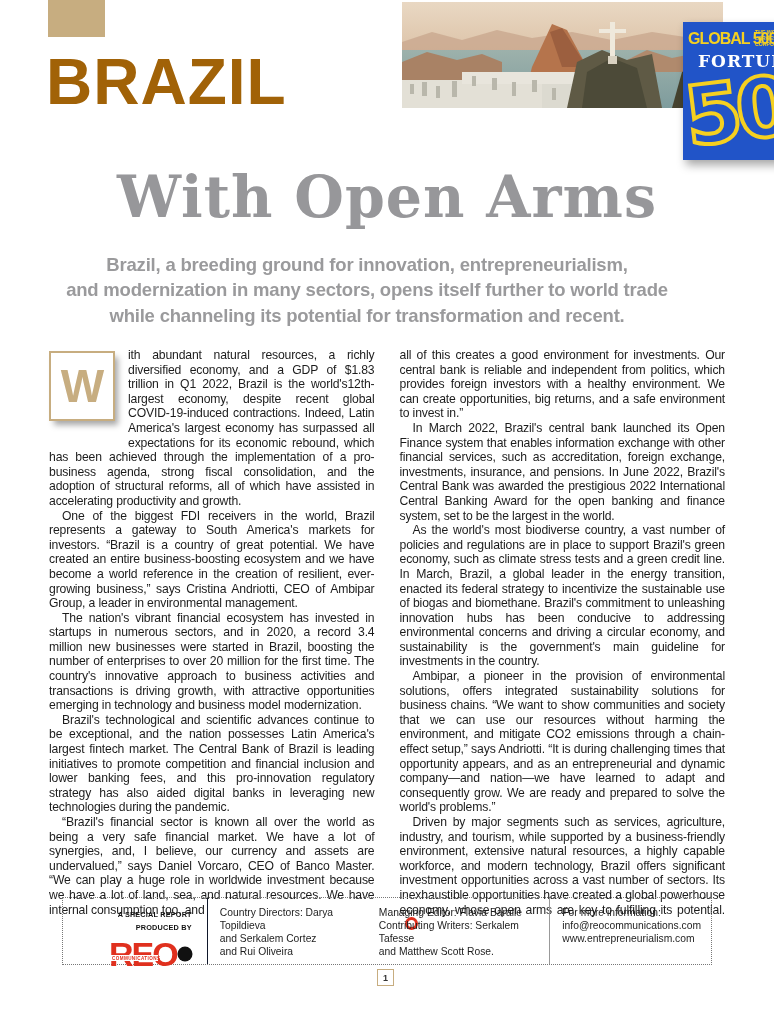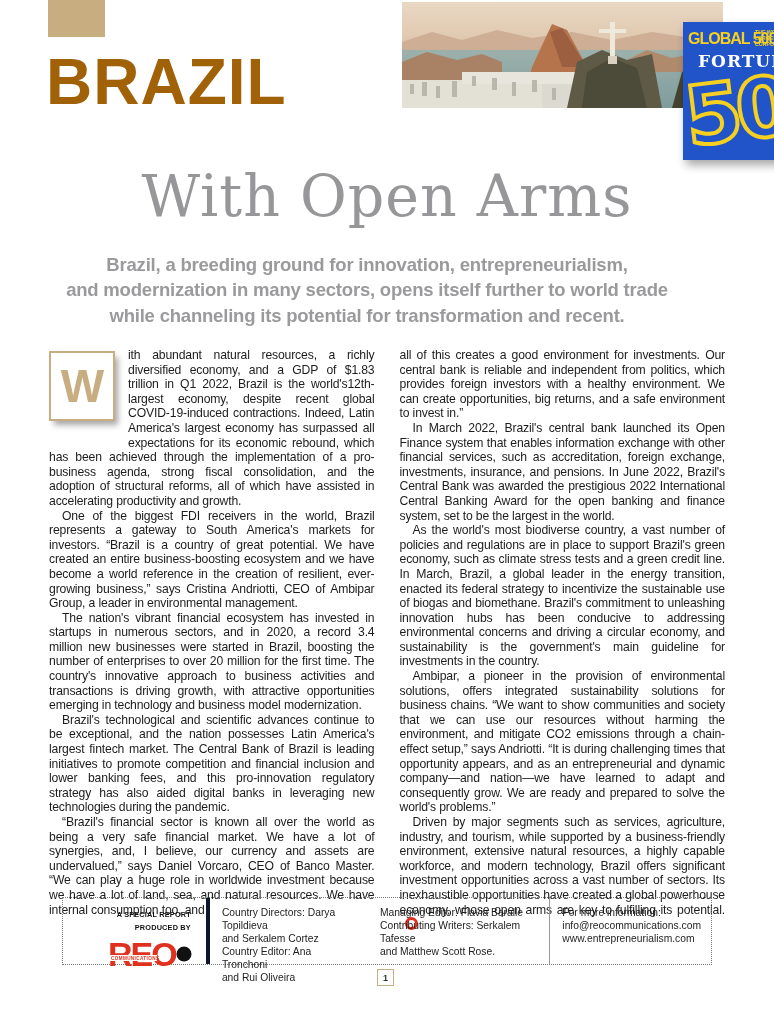--- a/index.html
+++ b/index.html
@@ -11,21 +11,21 @@
   .tan-square{position:absolute;left:48px;top:0;width:57px;height:37px;background:#c7ad80;}
   .kicker{
     position:absolute;left:46px;top:50px;width:360px;
     font-size:64px;font-weight:bold;letter-spacing:1px;color:#a16207;line-height:1;
   }
   .hero-photo{position:absolute;left:402px;top:2px;width:321px;height:106px;}
   .badge{position:absolute;left:683px;top:22px;width:101px;height:130px;filter:drop-shadow(3px 5px 5px rgba(0,0,0,0.35));}
   
   .title{
     position:absolute;left:0;top:163px;width:774px;text-align:center;
-    font-family:"DejaVu Serif","Liberation Serif",serif;font-weight:normal;
+    font-family:"DejaVu Serif","Liberation Serif",serif;font-weight:bold;
     font-size:57px;color:#97979a;letter-spacing:1px;
   }
   .subtitle{
     position:absolute;left:0;top:252px;width:734px;text-align:center;
     font-size:18.5px;font-weight:bold;color:#9a9a9c;line-height:1.37;letter-spacing:-0.2px;
   }
   
   .article{
     position:absolute;left:49px;top:348px;width:676px;display:flex;gap:25px;
     color:#1c1c1c;font-size:12.2px;line-height:14.6px;letter-spacing:-0.15px;
@@ -46,21 +46,21 @@
     display:inline-block;width:7px;height:7px;border:3px solid #e0301e;border-radius:50%;
     margin-left:5px;vertical-align:-1px;
   }
   
   .footer{
     position:absolute;left:62px;top:897px;width:650px;height:68px;
     border:1px dotted #777;display:flex;align-items:stretch;box-sizing:border-box;
   }
   .f-col{padding:8px 10px 6px 12px;font-size:10.3px;line-height:13px;color:#1d1d1d;}
   .f-col1{width:145px;text-align:right;padding-right:6px;}
-  .f-col2{width:158px;border-left:4px solid #0f172a;}
+  .f-col2{width:158px;border-left:1px solid #0f172a;}
   .f-col3{width:185px;}
   .f-col4{border-left:1px solid #999;}
   .produced-by{font-size:7.3px;font-weight:bold;letter-spacing:0.2px;color:#111;margin:2px 9px 3px;}
   .page-num{
     position:absolute;left:377px;top:969px;width:15px;height:15px;
     border:1px solid #c7ad80;display:flex;align-items:center;justify-content:center;
     font-size:9px;font-weight:bold;color:#333;
   }
 </style>
 </head>
@@ -163,21 +163,20 @@
       <svg width="92" height="34" viewBox="0 0 92 34" style="display:inline-block">
         <text x="0" y="29" font-family="Liberation Sans,sans-serif" font-size="34" font-weight="bold" fill="#e0301e" letter-spacing="-2">REO</text>
         <circle cx="76" cy="17" r="7.5" fill="#111111"></circle>
         <rect x="1" y="18" width="48" height="6" fill="#ffffff"></rect>
         <text x="3" y="23" font-family="Liberation Sans,sans-serif" font-size="4.6" font-weight="bold" fill="#e0301e" letter-spacing="0.4">COMMUNICATIONS</text>
       </svg>
     </div>
     <div class="f-col f-col2">
       <div>Country Directors: Darya Topildieva</div>
       <div>and Serkalem Cortez</div>
-      <div>Country Editor: Ana Tronchoni</div>
       <div>and Rui Oliveira</div>
     </div>
     <div class="f-col f-col3">
       <div>Managing Editor: Flavia Baralle</div>
       <div>Contributing Writers: Serkalem Tafesse</div>
       <div>and Matthew Scott Rose.</div>
     </div>
     <div class="f-col f-col4">
       <div>For more information:</div>
       <div>info@reocommunications.com</div>

